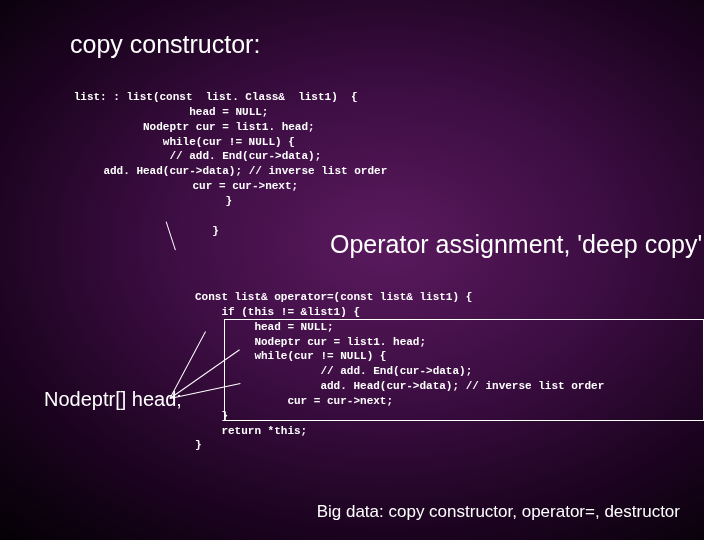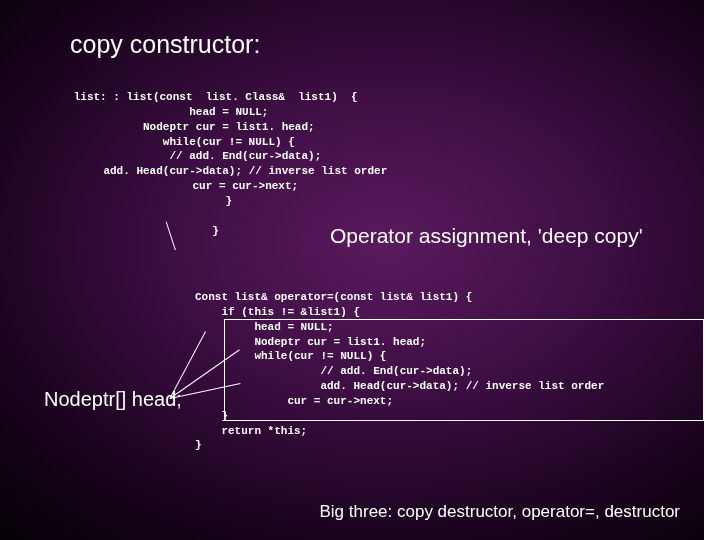--- a/index.html
+++ b/index.html
@@ -31,23 +31,23 @@
     font-family: "Courier New", monospace;
     font-size: 11px;
     font-weight: bold;
     color: #ffffff;
     white-space: pre;
     line-height: 1.35;
     text-align: center;
   }
   .subheading {
     position: absolute;
-    top: 224px;
+    top: 230px;
     left: 330px;
-    font-size: 21px;
+    font-size: 25px;
     color: #ffffff;
   }
   .code2 {
     position: absolute;
     top: 290px;
     left: 195px;
     font-family: "Courier New", monospace;
     font-size: 11px;
     font-weight: bold;
     color: #ffffff;
@@ -118,14 +118,14 @@
 }</div>
 
   <div class="delete-label">Nodeptr[] head;</div>
 
   <div class="arrow" style="top:221px; left:166px; width:30px; transform:rotate(72deg);"></div>
 
   <div class="arrow" style="top:398px; left:170px; width:76px; transform:rotate(-62deg);"></div>
   <div class="arrow" style="top:398px; left:170px; width:85px; transform:rotate(-35deg);"></div>
   <div class="arrow" style="top:398px; left:170px; width:72px; transform:rotate(-12deg);"></div>
 
-  <div class="footer">Big three: copy destructor, operator=, destructor</div>
+  <div class="footer">Big data: copy constructor, operator=, destructor</div>
 </div>
 
 </body></html>

